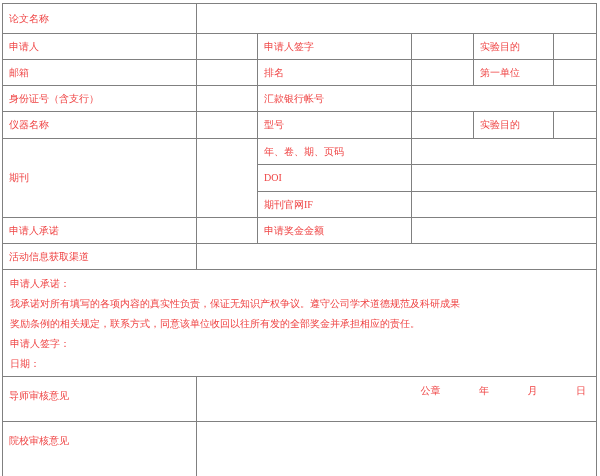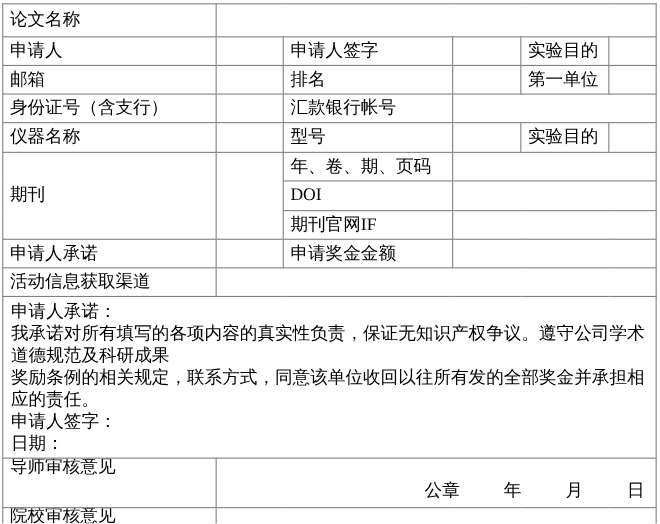--- a/index.html
+++ b/index.html
@@ -11,32 +11,32 @@
     font-family: "Liberation Serif", "DejaVu Serif", serif;
   }
   table.form {
     border-collapse: collapse;
     table-layout: fixed;
     width: 594px;
     margin: 3px 0 0 2px;
   }
   td {
     border: 1px solid #808080;
-    font-size: 16px;
-    color: #000000;
+    font-size: 10px;
+    color: #ef4444;
     padding: 0 2px 0 6px;
     vertical-align: middle;
     overflow: hidden;
     line-height: 16px;
   }
-  td.vtop { vertical-align: top; padding-top: 0; font-family: Liberation Serif, serif; }
+  td.vtop { vertical-align: top; padding-top: 11px; font-family: Liberation Serif, serif; }
   td.stamp-cell {
     vertical-align: bottom;
     text-align: right;
-    padding: 0 10px 6px 0;
+    padding: 0 10px 22px 0;
   }
   .stamp-item { margin-left: 36px; }
   .stamp-item:first-child { margin-left: 0; }
   td.commit {
     vertical-align: top;
     padding: 4px 7px 2px 7px;
     line-height: 20px;
     margin-left: 27px;
   }
   .c-center {

